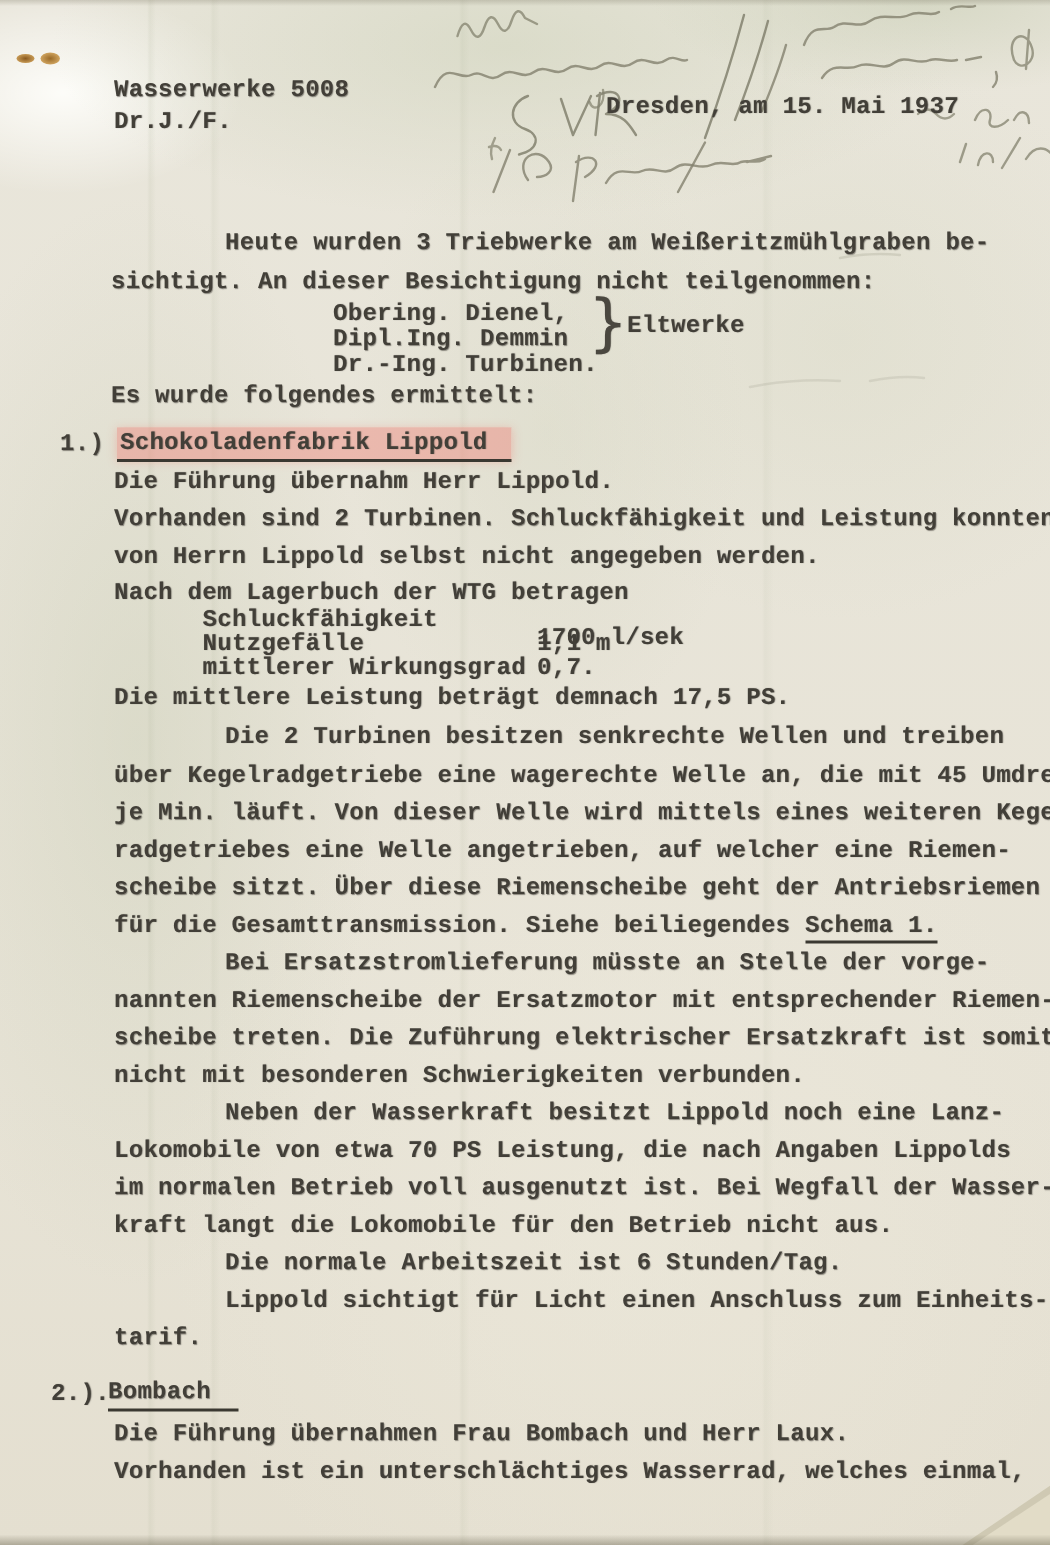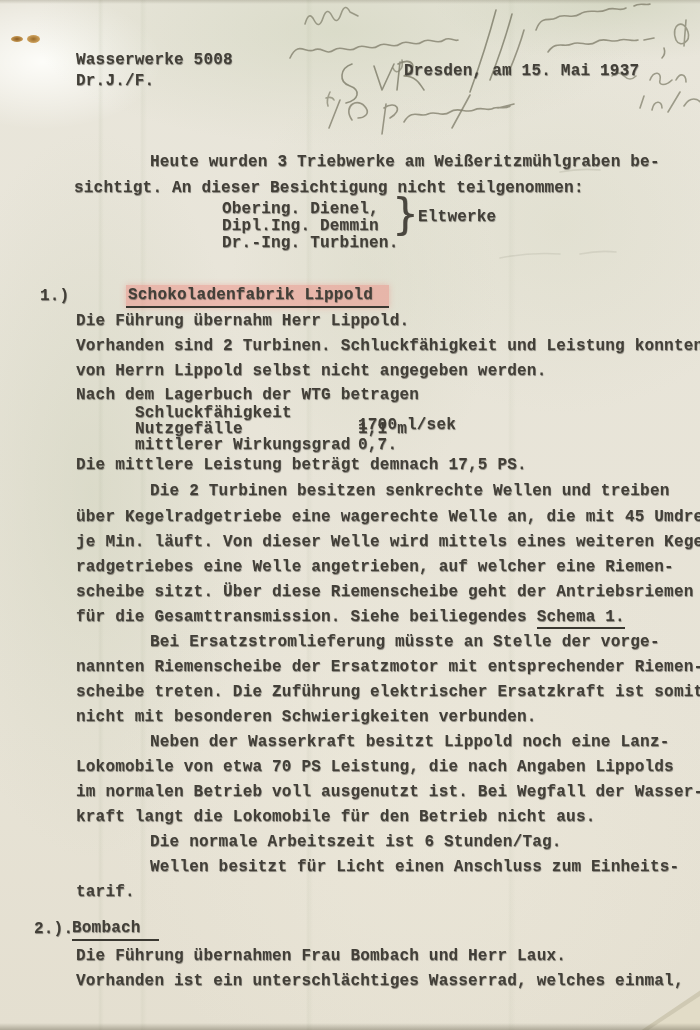--- a/index.html
+++ b/index.html
@@ -37,21 +37,21 @@
     background:radial-gradient(#8a5a20,#c79a55 70%,transparent);}
   .rust.b{left:27px;top:35px;width:13px;height:8px;
     background:radial-gradient(#9a6a28,#cfa35e 70%,transparent);}
   .tl{position:absolute;white-space:pre;
     font:700 16px/20px "Liberation Mono","DejaVu Sans Mono",monospace;
     color:#423f38;letter-spacing:.2px;
     text-shadow:.5px .5px .7px rgba(62,58,52,.55);}
   .brace{position:absolute;font:400 42px/42px "DejaVu Sans",sans-serif;color:#4a473f;
     text-shadow:.4px .4px .6px rgba(62,58,52,.5);}
   .hl-red{background:rgba(238,125,115,.42);box-shadow:0 0 6px rgba(238,125,115,.38);
-    border-bottom:2.5px solid #3a3831;padding:1px 16px 2px 2px;margin-left:48px;}
+    border-bottom:2.5px solid #3a3831;padding:1px 16px 2px 2px;}
   .ul{border-bottom:2.5px solid #3a3831;padding-bottom:1px;}
   .ul-wide{border-bottom:2.5px solid #3a3831;padding-bottom:2px;padding-right:18px;text-align:center;}
   svg.hand{position:absolute;left:0;top:0;pointer-events:none;}
   svg.hand path{fill:none;stroke:#83816e;stroke-width:1.6;stroke-linecap:round;stroke-linejoin:round;}
 </style>
 </head>
 <body>
 
 <div class="page">
 
@@ -90,20 +90,21 @@
   <div class="tl" style="left:76px;top:71px">Dr.J./F.</div>
   <div class="tl" style="left:404px;top:61px">Dresden, am 15. Mai 1937</div>
 
   <div class="tl" style="left:150px;top:152px">Heute wurden 3 Triebwerke am Weißeritzmühlgraben be-</div>
   <div class="tl" style="left:74px;top:178px">sichtigt. An dieser Besichtigung nicht teilgenommen:</div>
   <div class="tl" style="left:222px;top:199px">Obering. Dienel,</div>
   <div class="tl" style="left:222px;top:216px">Dipl.Ing. Demmin</div>
   <div class="tl" style="left:222px;top:233px">Dr.-Ing. Turbinen.</div>
   <div class="brace" style="left:392px;top:194px">}</div>
   <div class="tl" style="left:418px;top:207px">Eltwerke</div>
+  <div class="tl" style="left:74px;top:254px">Es wurde folgendes ermittelt:</div>
 
   <div class="tl" style="left:40px;top:286px">1.)</div>
   <div class="tl" style="left:78px;top:285px"><span class="hl-red">Schokoladenfabrik Lippold</span></div>
 
   <div class="tl" style="left:76px;top:311px">Die Führung übernahm Herr Lippold.</div>
   <div class="tl" style="left:76px;top:336px">Vorhanden sind 2 Turbinen. Schluckfähigkeit und Leistung konnten</div>
   <div class="tl" style="left:76px;top:361px">von Herrn Lippold selbst nicht angegeben werden.</div>
   <div class="tl" style="left:76px;top:385px">Nach dem Lagerbuch der WTG betragen</div>
 
   <div class="tl" style="left:135px;top:403px">Schluckfähigkeit</div>
@@ -127,21 +128,21 @@
   <div class="tl" style="left:76px;top:682px">scheibe treten. Die Zuführung elektrischer Ersatzkraft ist somit</div>
   <div class="tl" style="left:76px;top:707px">nicht mit besonderen Schwierigkeiten verbunden.</div>
 
   <div class="tl" style="left:150px;top:732px">Neben der Wasserkraft besitzt Lippold noch eine Lanz-</div>
   <div class="tl" style="left:76px;top:757px">Lokomobile von etwa 70 PS Leistung, die nach Angaben Lippolds</div>
   <div class="tl" style="left:76px;top:782px">im normalen Betrieb voll ausgenutzt ist. Bei Wegfall der Wasser-</div>
   <div class="tl" style="left:76px;top:807px">kraft langt die Lokomobile für den Betrieb nicht aus.</div>
 
   <div class="tl" style="left:150px;top:832px">Die normale Arbeitszeit ist 6 Stunden/Tag.</div>
 
-  <div class="tl" style="left:150px;top:857px">Wellen besitzt für Licht einen Anschluss zum Einheits-</div>
+  <div class="tl" style="left:150px;top:857px">Lippold sichtigt für Licht einen Anschluss zum Einheits-</div>
   <div class="tl" style="left:76px;top:882px">tarif.</div>
 
   <div class="tl" style="left:34px;top:919px">2.).</div>
   <div class="tl" style="left:72px;top:918px"><span class="ul-wide">Bombach</span></div>
   <div class="tl" style="left:76px;top:946px">Die Führung übernahmen Frau Bombach und Herr Laux.</div>
   <div class="tl" style="left:76px;top:971px">Vorhanden ist ein unterschlächtiges Wasserrad, welches einmal,</div>
 
   <div class="fold"></div>
   <div class="edge-bottom"></div>
 </div>

